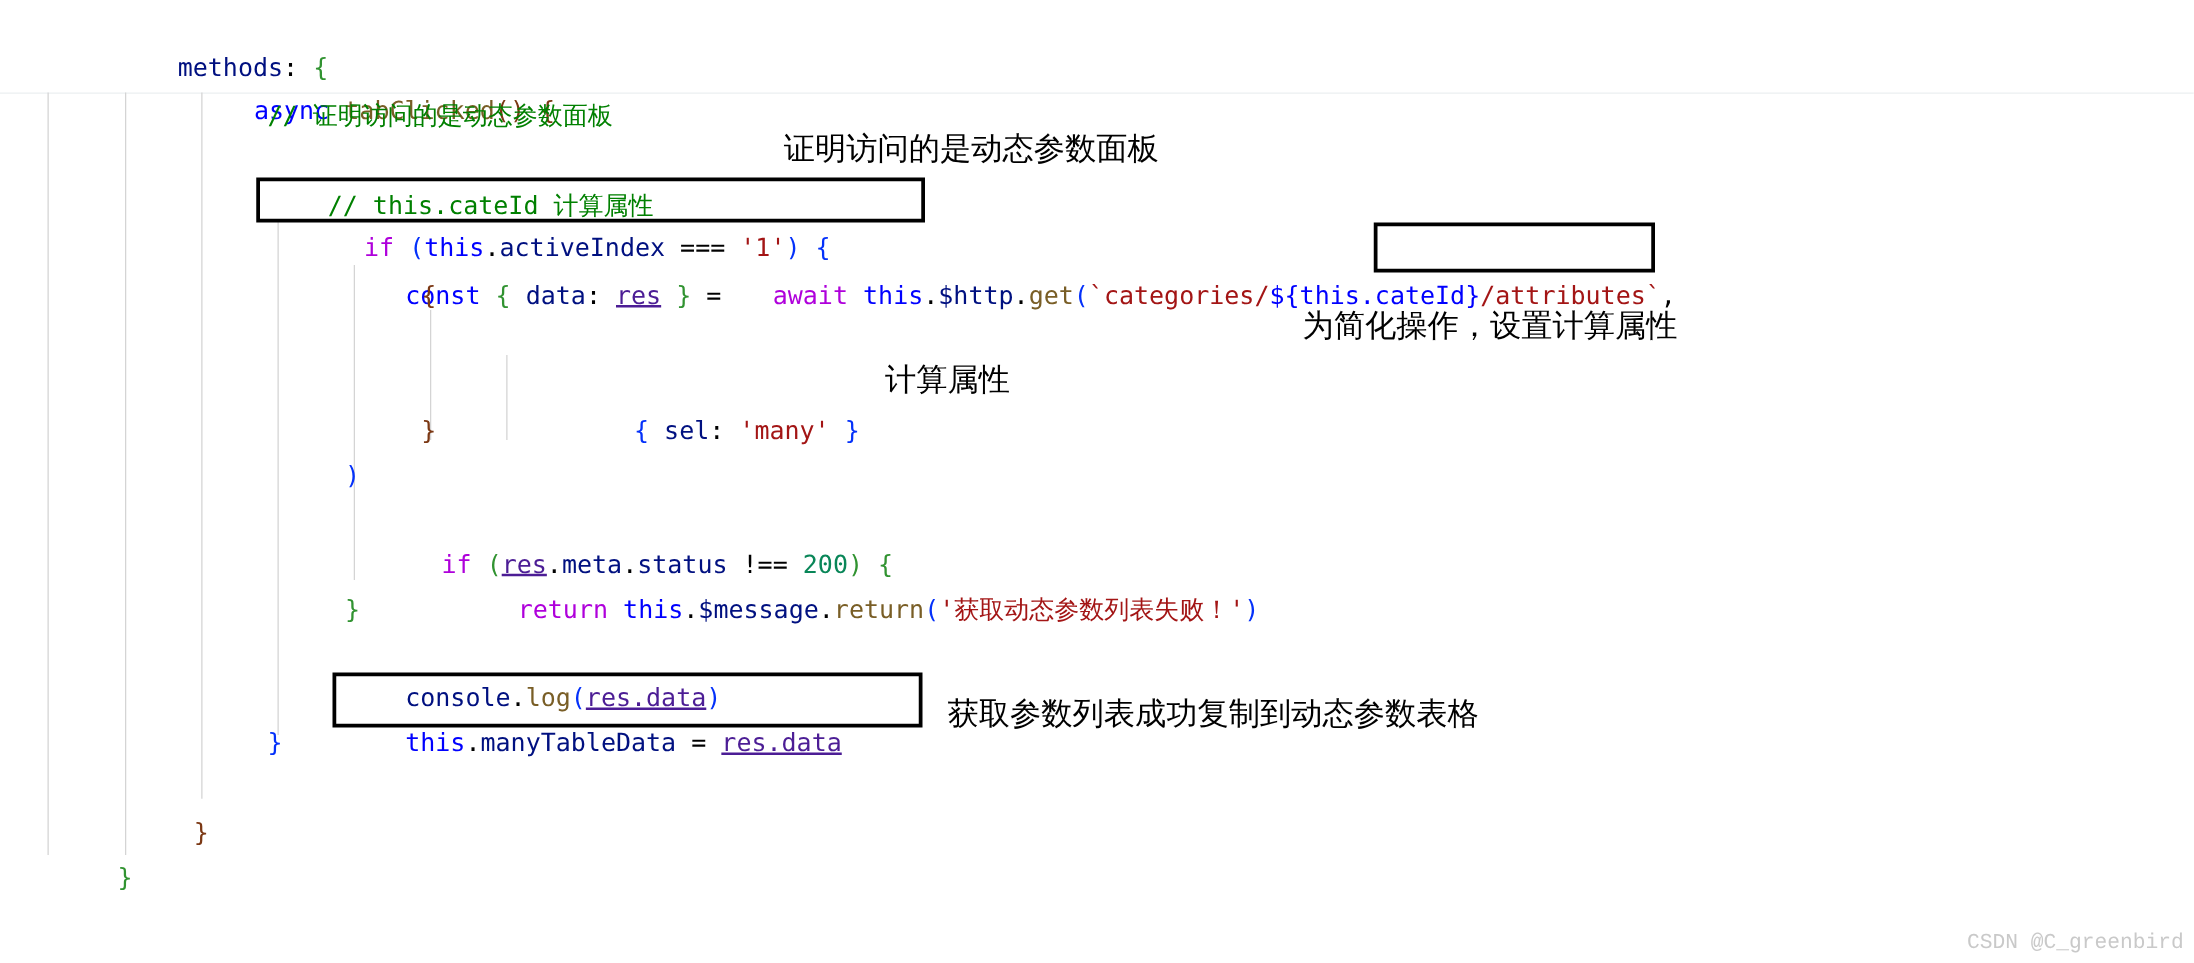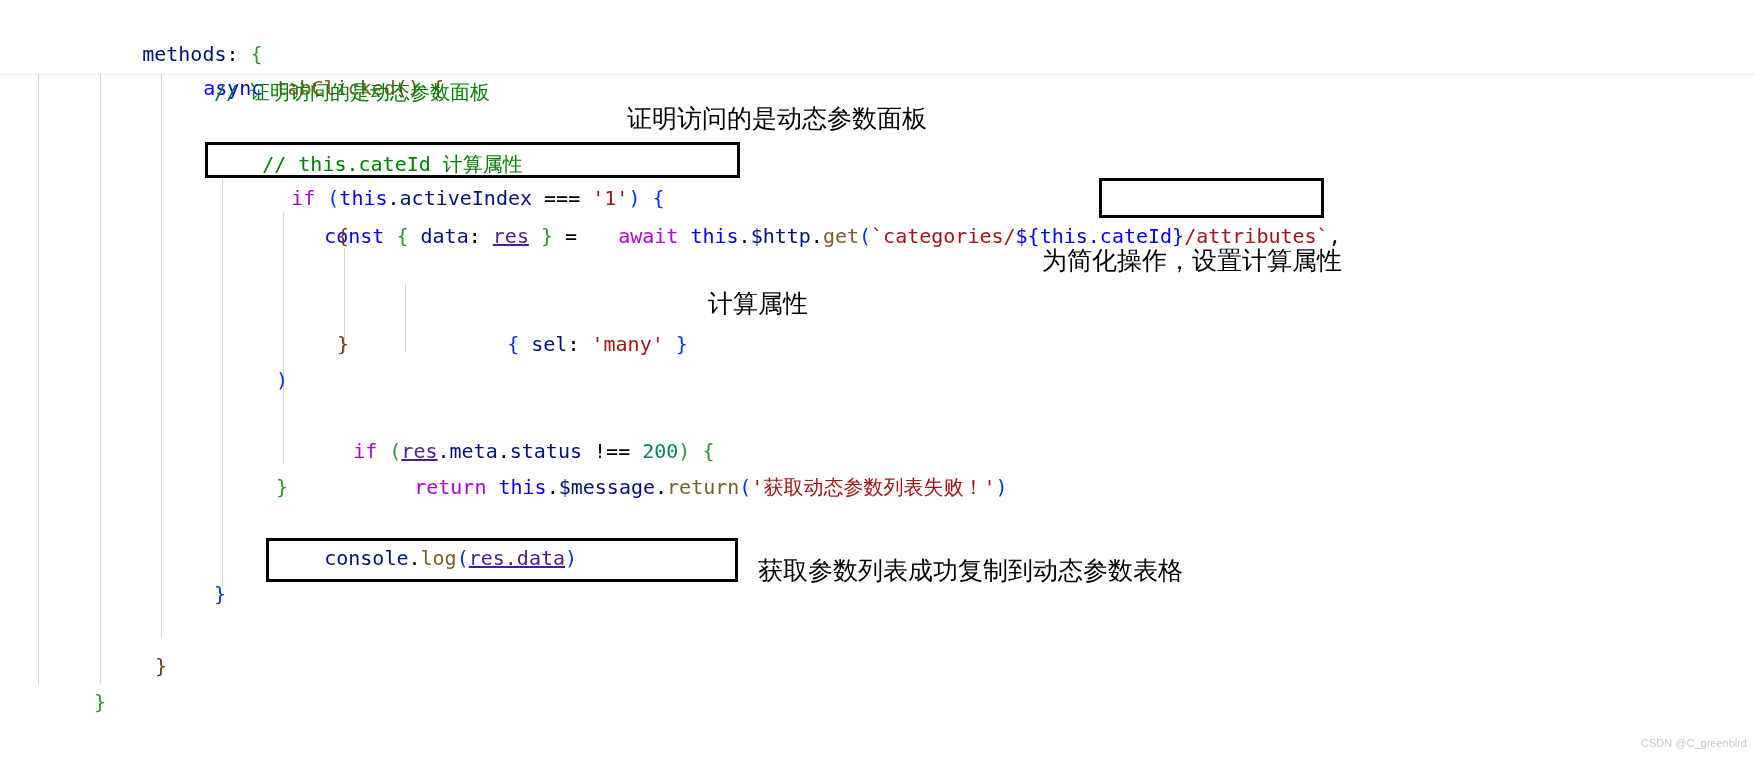--- a/index.html
+++ b/index.html
@@ -82,24 +82,24 @@
     font-family: "DejaVu Sans", "Liberation Sans", sans-serif;
     font-size: 25px;
     line-height: 30px;
     white-space: pre;
   }
 
   
   .watermark {
     position: absolute;
     right: 8px;
-    bottom: 21px;
+    bottom: 6px;
     color: #c9c9c9;
-    font-family: Liberation Sans, sans-serif;
-    font-size: 11px;
+    font-family: Liberation Mono, monospace;
+    font-size: 17px;
     white-space: pre;
   }
 </style>
 </head>
 <body>
 
 <div id="editor">
 
   <div class="top-strip"></div>
 
@@ -151,20 +151,23 @@
   <div class="line" style="left:337px; top:433px;">
     <span class="kw">return</span><span> </span><span class="kw2">this</span><span class="punc">.</span><span class="var">$message</span><span class="punc">.</span><span class="fn">return</span><span class="br1">(</span><span class="str">'获取动态参数列表失败！'</span><span class="br1">)</span>
   </div>
 
   <div class="line br2" style="left:276px; top:469px;">}</div>
 
   <div class="line" style="left:276px; top:504px;text-align:center;">
     <span class="var">console</span><span class="punc">.</span><span class="fn">log</span><span class="br1">(</span><span class="prop">res.data</span><span class="br1">)</span>
   </div>
 
+  <div class="line" style="left:276px; top:540px;">
+    <span class="kw2">this</span><span class="punc">.</span><span class="var">manyTableData</span><span> </span><span class="op">=</span><span> </span><span class="prop">res.data</span>
+  </div>
 
   <div class="line br1" style="left:214px; top:576px;">}</div>
 
   <div class="line br3" style="left:155px; top:648px;">}</div>
 
   <div class="line br2" style="left:94px; top:684px;">}</div>
 
   <div class="hl-box" style="left:205px;  top:142px; width:535px;  height:36px;"></div>
   <div class="hl-box" style="left:1099px; top:178px; width:225px;  height:40px;"></div>
   <div class="hl-box" style="left:266px;  top:538px; width:472px;  height:44px;"></div>

